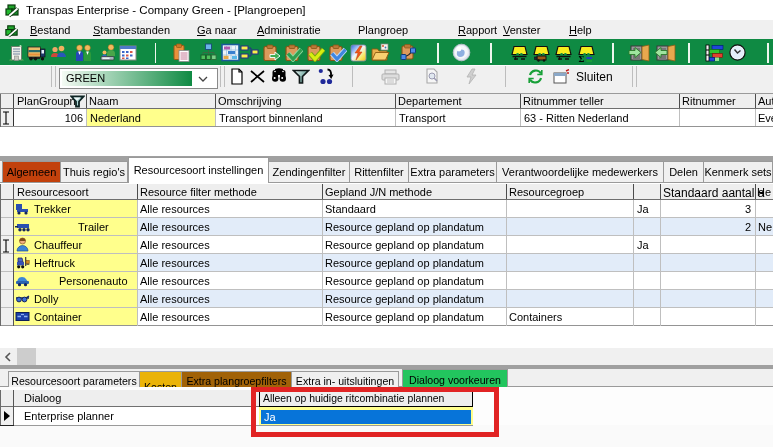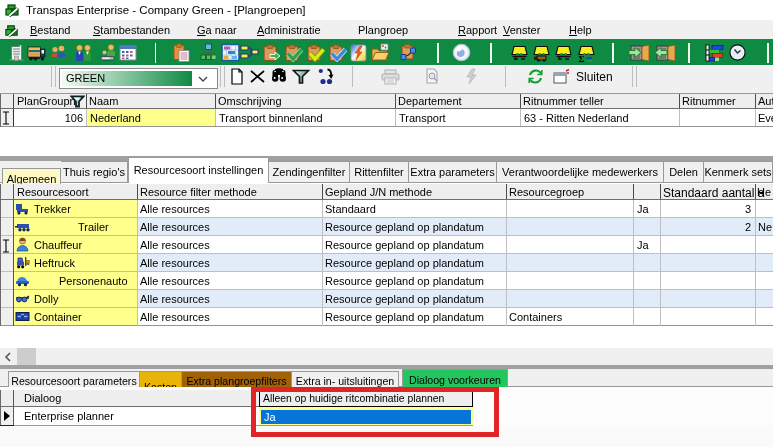--- a/index.html
+++ b/index.html
@@ -369,21 +369,21 @@
 <div class="a txt" style="left:90px;top:112px;">Nederland</div>
 <div class="a txt" style="left:219px;top:112px;">Transport binnenland</div>
 <div class="a txt" style="left:399px;top:112px;">Transport</div>
 <div class="a txt" style="left:524px;top:112px;">63 - Ritten Nederland</div>
 <div class="a txt" style="left:758px;top:112px;">Eve</div>
 
 <div class="a" style="left:0;top:156px;width:773px;height:5px;background:#a0a0a0;"></div>
 
 <div class="a" style="left:0;top:161px;width:773px;height:22px;background:#f0f0f0;"></div>
 <div class="a" style="left:0;top:182px;width:773px;height:1px;background:#9a9a9a;"></div>
-<div class="a txt" style="left:2px;top:168px;width:59px;height:21px;border:1px solid #9a9a9a;border-bottom:none;box-sizing:border-box;text-align:center;padding-top:4px;background:#fef9c3;">Algemeen</div>
+<div class="a txt" style="left:2px;top:161px;width:59px;height:21px;border:1px solid #9a9a9a;border-bottom:none;box-sizing:border-box;text-align:center;padding-top:4px;background:#c2410c;">Algemeen</div>
 <div class="a txt" style="left:61px;top:161px;width:67px;height:21px;border:1px solid #9a9a9a;border-left:none;border-bottom:none;box-sizing:border-box;text-align:center;padding-top:4px;background:#f0f0f0;">Thuis regio's</div>
 <div class="a txt" style="left:269px;top:161px;width:81px;height:21px;border:1px solid #9a9a9a;border-left:none;border-bottom:none;box-sizing:border-box;text-align:center;padding-top:4px;background:#f0f0f0;">Zendingenfilter</div>
 <div class="a txt" style="left:350px;top:161px;width:59px;height:21px;border:1px solid #9a9a9a;border-left:none;border-bottom:none;box-sizing:border-box;text-align:center;padding-top:4px;background:#f0f0f0;">Rittenfilter</div>
 <div class="a txt" style="left:409px;top:161px;width:88px;height:21px;border:1px solid #9a9a9a;border-left:none;border-bottom:none;box-sizing:border-box;text-align:center;padding-top:4px;background:#f0f0f0;">Extra parameters</div>
 <div class="a txt" style="left:497px;top:161px;width:167px;height:21px;border:1px solid #9a9a9a;border-left:none;border-bottom:none;box-sizing:border-box;text-align:center;padding-top:4px;background:#f0f0f0;">Verantwoordelijke medewerkers</div>
 <div class="a txt" style="left:664px;top:161px;width:40px;height:21px;border:1px solid #9a9a9a;border-left:none;border-bottom:none;box-sizing:border-box;text-align:center;padding-top:4px;background:#f0f0f0;">Delen</div>
 <div class="a txt" style="left:704px;top:161px;width:69px;height:21px;border:1px solid #9a9a9a;border-left:none;border-bottom:none;box-sizing:border-box;text-align:center;padding-top:4px;background:#f0f0f0;">Kenmerk sets</div>
 <div class="a txt" style="left:128px;top:157px;width:141px;height:26px;border:1px solid #9a9a9a;border-bottom:none;box-sizing:border-box;text-align:center;padding-top:6px;background:#ffffff;">Resourcesoort instellingen</div>
 
 <div class="a" style="left:0;top:184px;width:773px;height:15px;background:#eeeeee;border-bottom:1px solid #6e6e6e;"></div>

